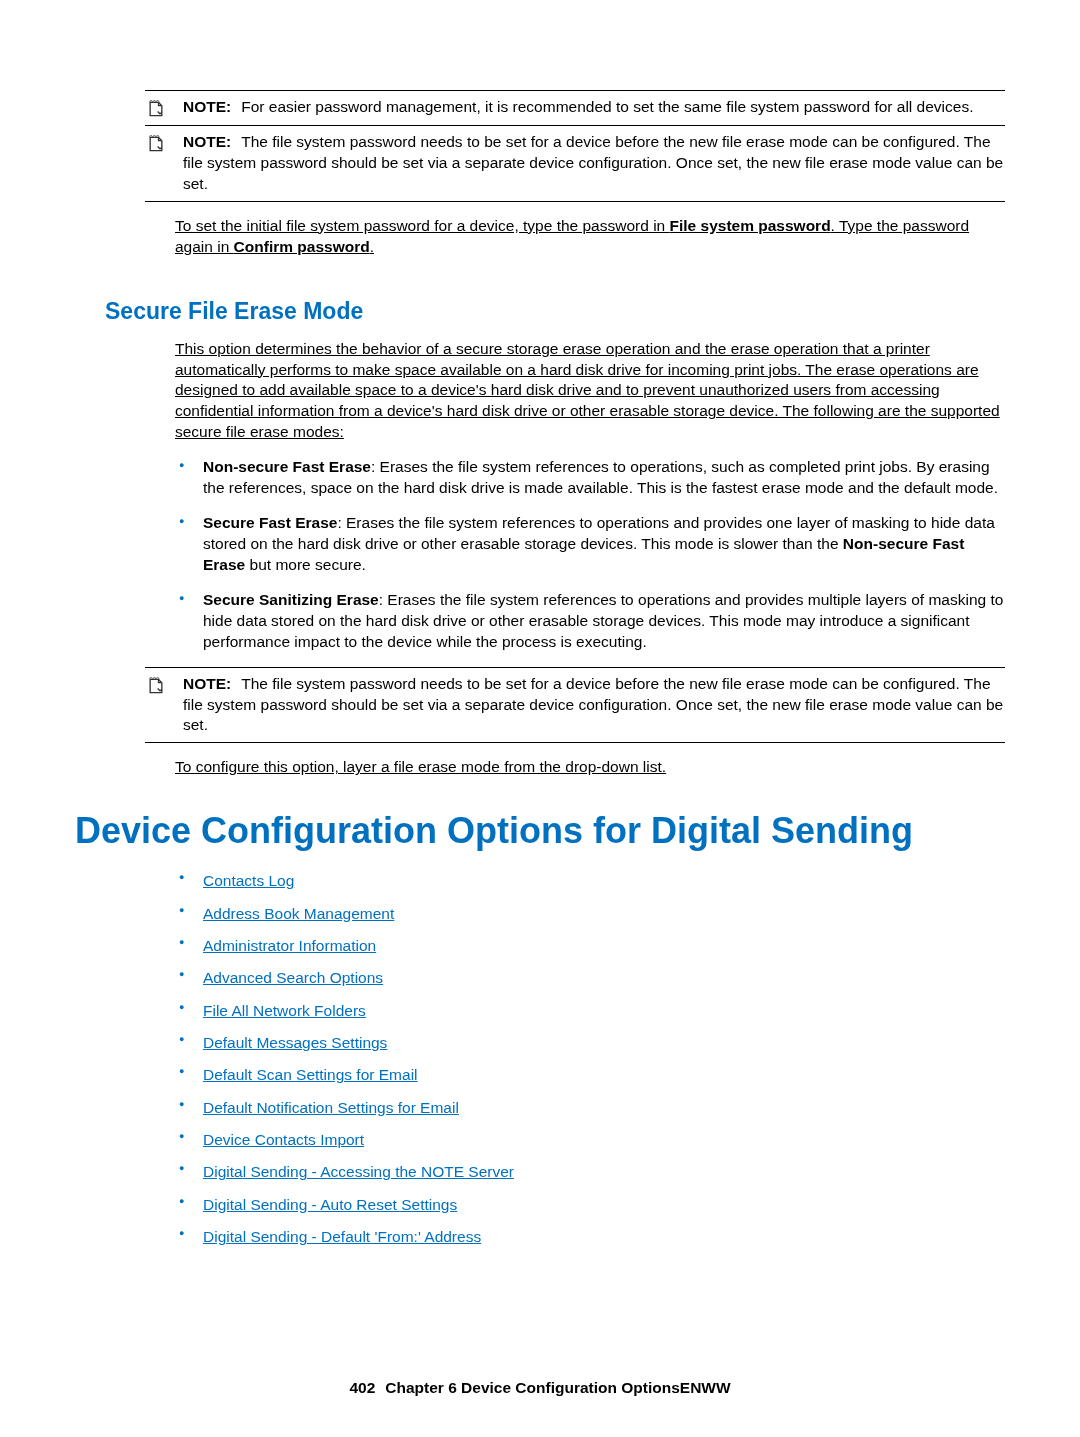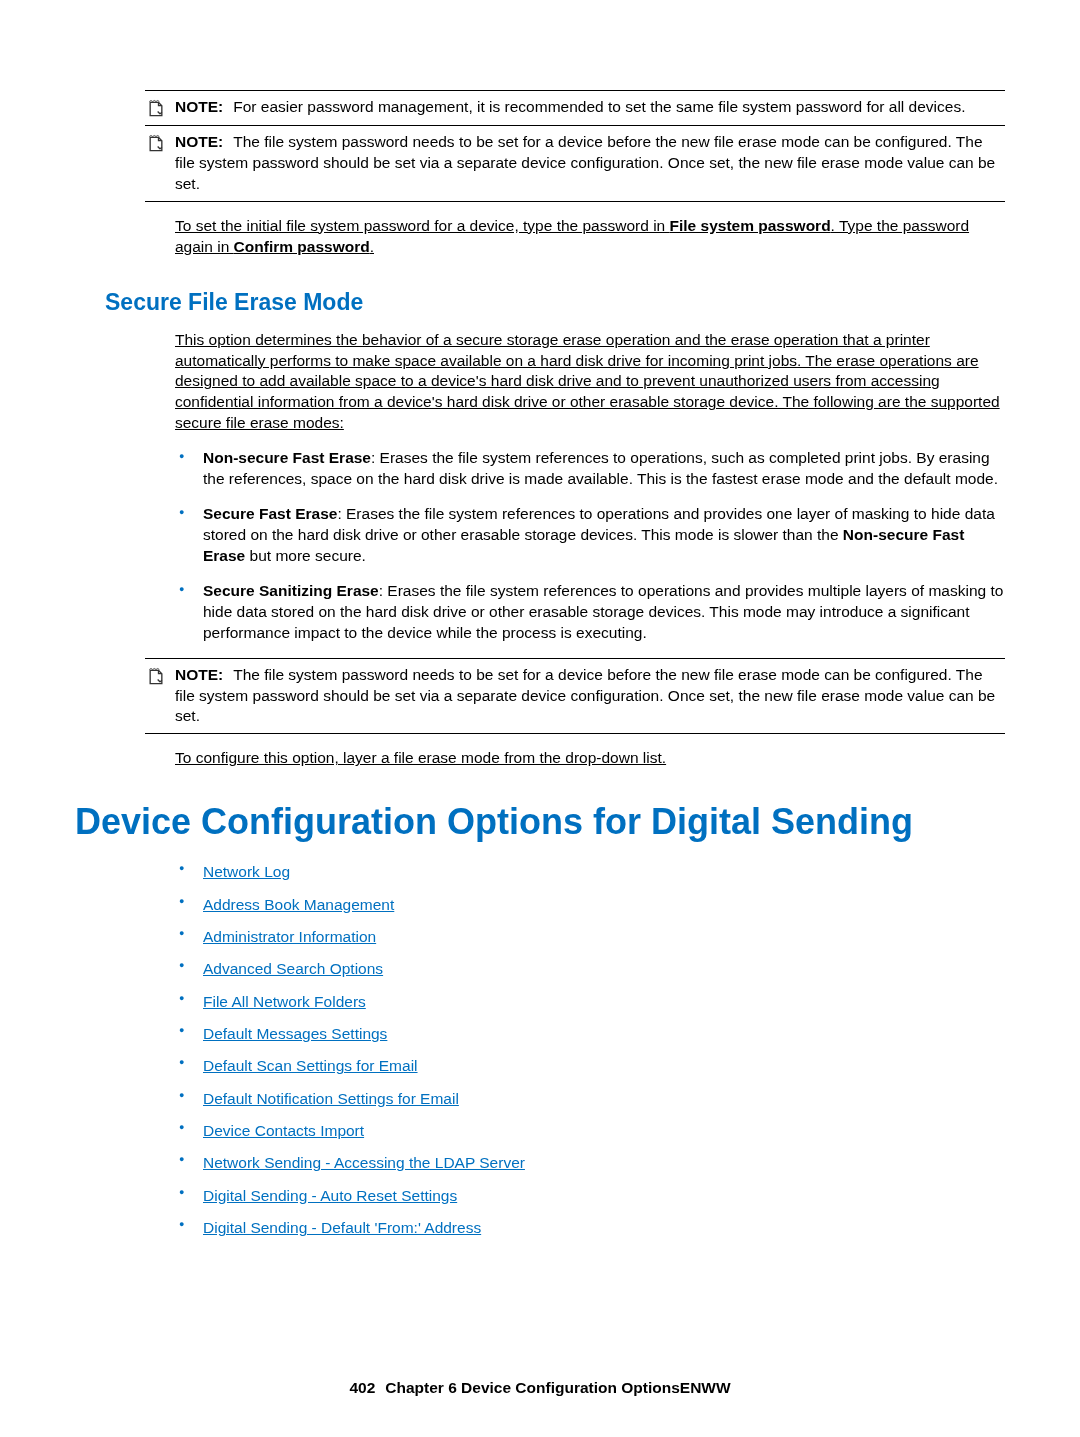--- a/index.html
+++ b/index.html
@@ -36,21 +36,21 @@
     }
     .note-block {
       border-top: 1px solid #000;
       border-bottom: 1px solid #000;
       padding: 6px 0 6px 0;
       margin-left: 70px;
       margin-bottom: 0;
     }
     .note-block.inner {
       display: flex;
-      gap: 8px;
+      gap: 16px;
     }
     .note-block.stack {
       border-top: none;
     }
     .note-icon {
       flex: 0 0 22px;
       width: 22px;
       display: flex;
       justify-content: center;
       align-items: flex-start;
@@ -74,21 +74,21 @@
       font-size: 15.5px;
       line-height: 1.35;
       margin-top: 14px;
       margin-bottom: 14px;
       text-decoration: underline;
     }
     .h2 {
       color: #0070c0;
       font-size: 23px;
       font-weight: bold;
-      margin: 31px 0 14px 30px;
+      margin: 40px 0 14px 30px;
     }
     .h1 {
       color: #0070c0;
       font-size: 36px;
       font-weight: bold;
       margin: 32px 0 16px 0;
     }
     ul.bullets {
       list-style: none;
       margin-left: 100px;
@@ -203,30 +203,30 @@
       <div class="note-text">
         <span class="label">NOTE:</span><span>The file system password needs to be set for a device before the new file erase mode can be configured. The file system password should be set via a separate device configuration. Once set, the new file erase mode value can be set.</span>
       </div>
     </div>
 
     <p class="body-para">To configure this option, layer a file erase mode from the drop-down list.</p>
 
     <h1 class="h1">Device Configuration Options for Digital Sending</h1>
 
     <ul class="links">
-      <li><a href="#">Network Log</a></li>
+      <li><a href="#">Contacts Log</a></li>
       <li><a href="#">Address Book Management</a></li>
       <li><a href="#">Administrator Information</a></li>
       <li><a href="#">Advanced Search Options</a></li>
       <li><a href="#">File All Network Folders</a></li>
       <li><a href="#">Default Messages Settings</a></li>
       <li><a href="#">Default Scan Settings for Email</a></li>
       <li><a href="#">Default Notification Settings for Email</a></li>
       <li><a href="#">Device Contacts Import</a></li>
-      <li><a href="#">Network Sending - Accessing the LDAP Server</a></li>
+      <li><a href="#">Digital Sending - Accessing the NOTE Server</a></li>
       <li><a href="#">Digital Sending - Auto Reset Settings</a></li>
       <li><a href="#">Digital Sending - Default 'From:' Address</a></li>
     </ul>
 
   </div>
 
   <div class="footer">
     <div class="left">
       <span class="page-num">402</span><span>Chapter 6   Device Configuration Options</span>
     </div>

